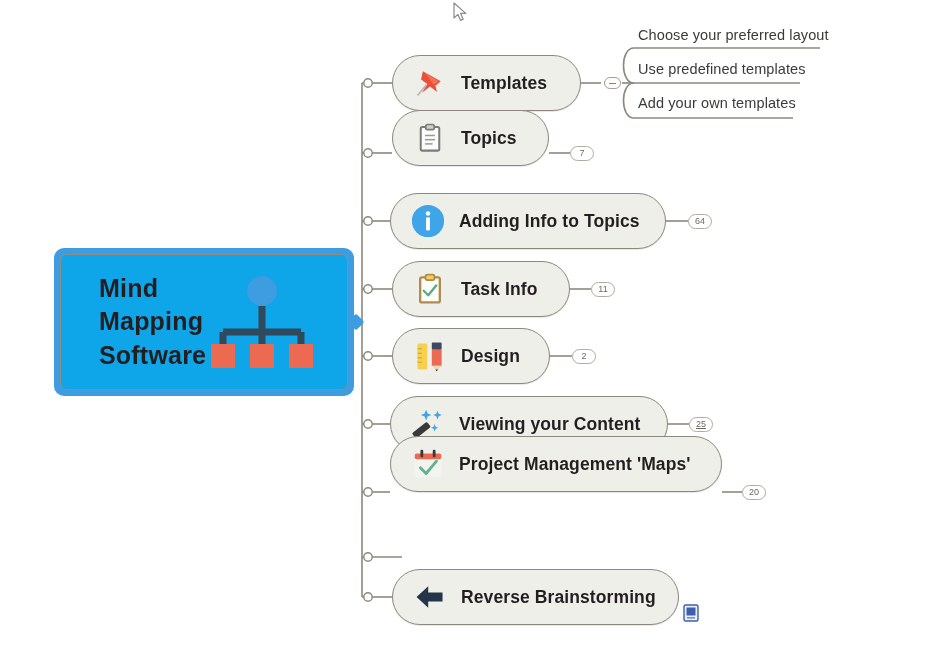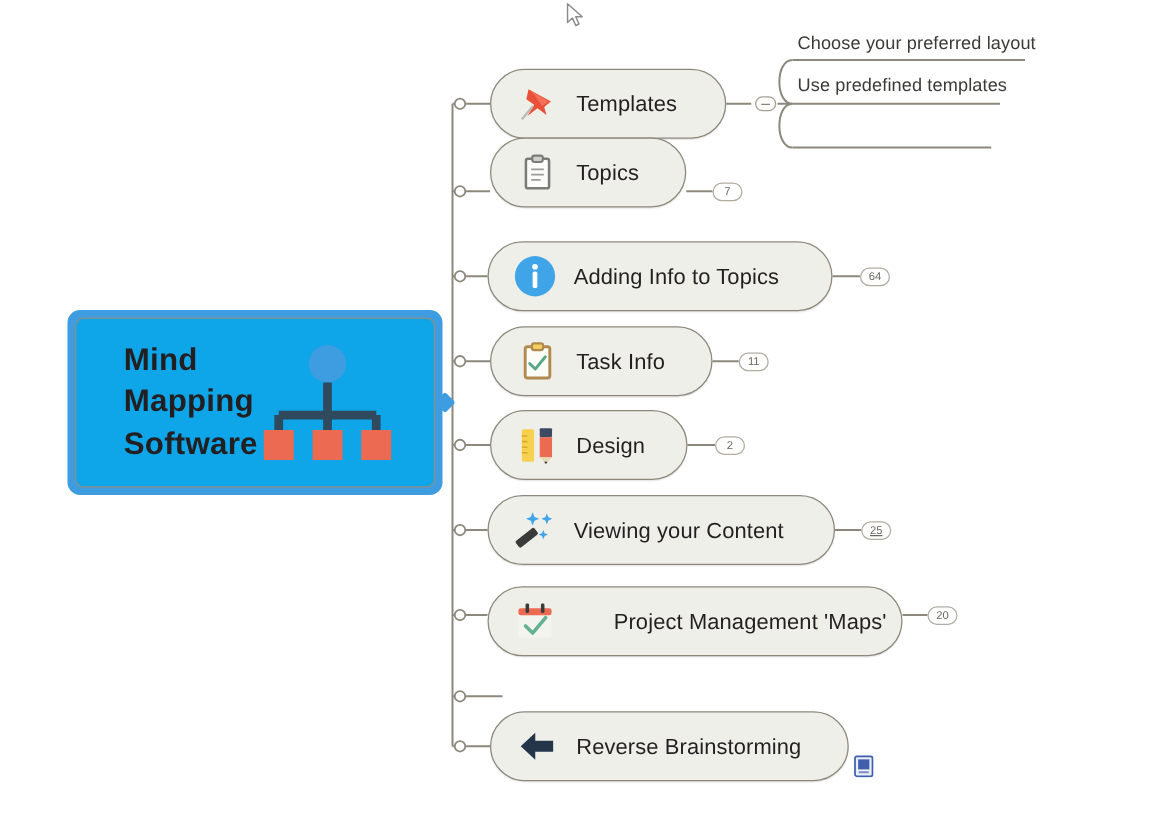--- a/index.html
+++ b/index.html
@@ -83,21 +83,21 @@
   }
   .node .ico {
     width: 38px; height: 38px;
     flex: 0 0 38px;
     margin-right: 12px;
     display: flex; align-items: center; justify-content: center;
   }
   .node .ico svg { display: block; }
   .node-label {
     font-size: 17.5px;
-    font-weight: normal;
+    font-weight: bold;
     color: #231f20;
     white-space: nowrap;
     letter-spacing: 0.1px;
   }
   
   .badge {
     position: absolute;
     box-sizing: border-box;
     height: 15px;
     min-width: 24px;
@@ -227,20 +227,23 @@
   <div class="toggle" style="left:604px; top:77px;">
     <i></i>
   </div>
 
   <div class="subnode" style="left:638px; top:61px;">
     <span>Use predefined templates</span>
   </div>
   <div class="subnode" style="left:638px; top:27px;">
     <span>Choose your preferred layout</span>
   </div>
+  <div class="subnode" style="left:638px; top:95px;">
+    <span>Add your own templates</span>
+  </div>
 
   <div class="node" style="left:392px; top:110px; width:157px;">
     <span class="ico">
       <svg viewBox="0 0 38 38" width="32" height="32">
         <rect x="8" y="6" width="22" height="28" rx="2" fill="#fcfcfa" stroke="#7b7b77" stroke-width="2.4"></rect>
         <rect x="14" y="3" width="10" height="6" rx="2" fill="#cfcfcb" stroke="#7b7b77" stroke-width="2"></rect>
         <g stroke="#9a9a96" stroke-width="1.8">
           <path d="M13,16 H25"></path>
             <path d="M13,21 H25"></path>
             <path d="M13,26 H22"></path>
@@ -313,21 +316,21 @@
           <path d="M26,19 L27.1,21.8 L29.9,22.9 L27.1,24 L26,26.8 L24.9,24 L22.1,22.9 L24.9,21.8 Z"></path>
         </g>
       </svg>
     </span>
     <span class="node-label">Viewing your Content</span>
   </div>
   <div class="badge" style="left:689px; top:417px;text-decoration:underline;">
     <span>25</span>
   </div>
 
-  <div class="node" style="left:390px; top:469px; width:332px;gap:32px;">
+  <div class="node" style="left:390px; top:436px; width:332px;">
     <span class="ico">
       <svg viewBox="0 0 38 38" width="36" height="36">
         <rect x="5" y="8" width="28" height="25" rx="2" fill="#f3f3ef"></rect>
         <rect x="5" y="8" width="28" height="6" rx="2" fill="#ec6a52"></rect>
         <rect x="11" y="4" width="3" height="8" rx="1.2" fill="#3a3a3a"></rect>
         <rect x="24" y="4" width="3" height="8" rx="1.2" fill="#3a3a3a"></rect>
         <path d="M11,23 L17,29 L28,16" stroke="#63b18f" stroke-width="3" fill="none" stroke-linecap="round" stroke-linejoin="round"></path>
       </svg>
     </span>
     <span class="node-label">Project Management 'Maps'</span>

